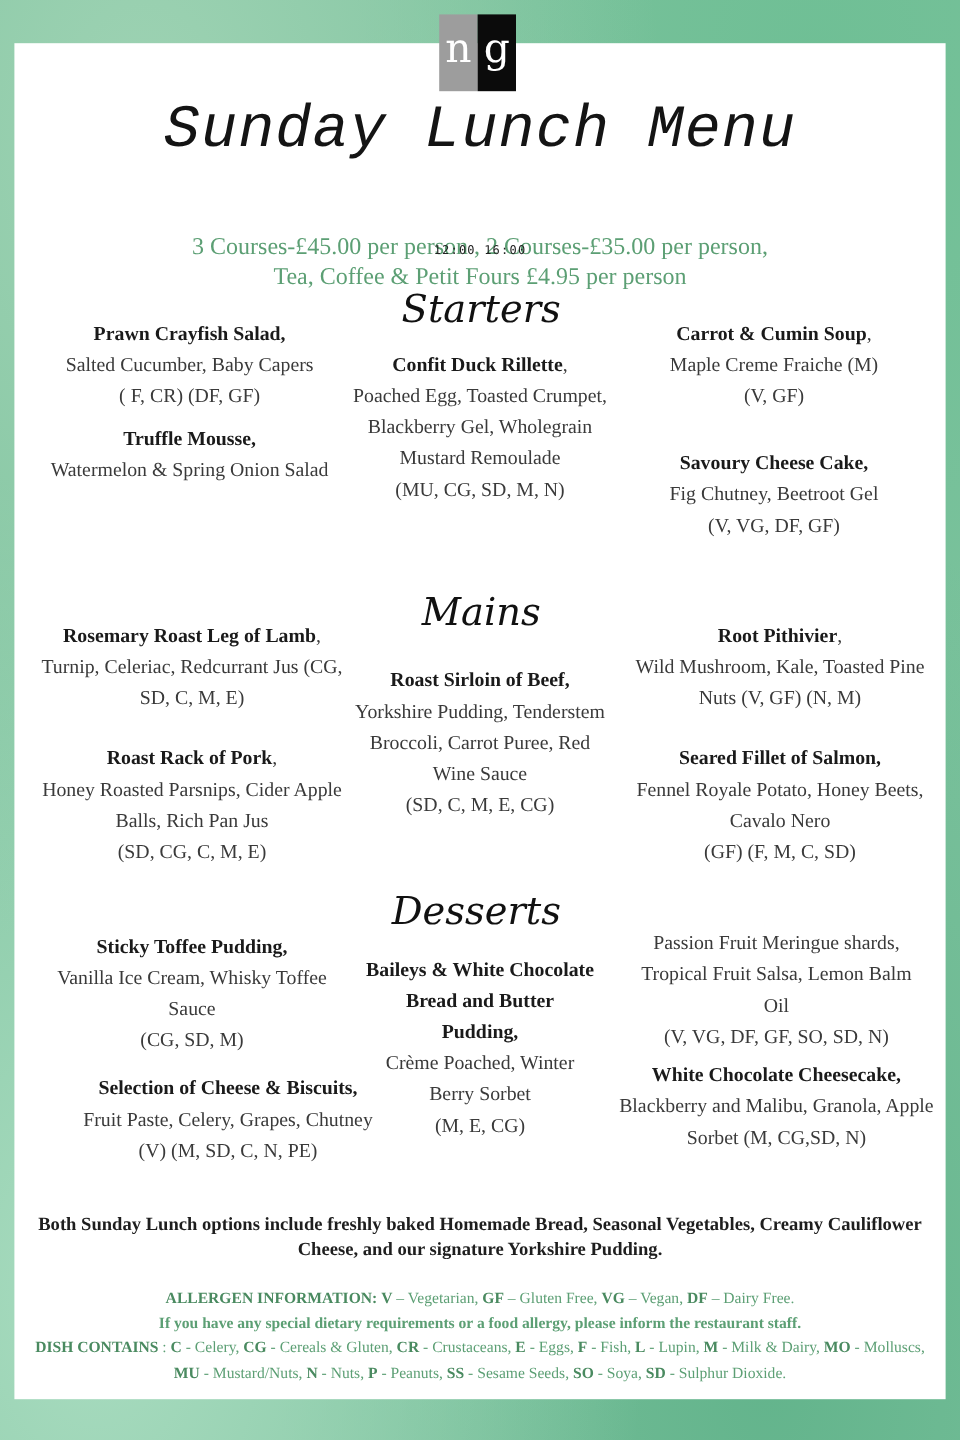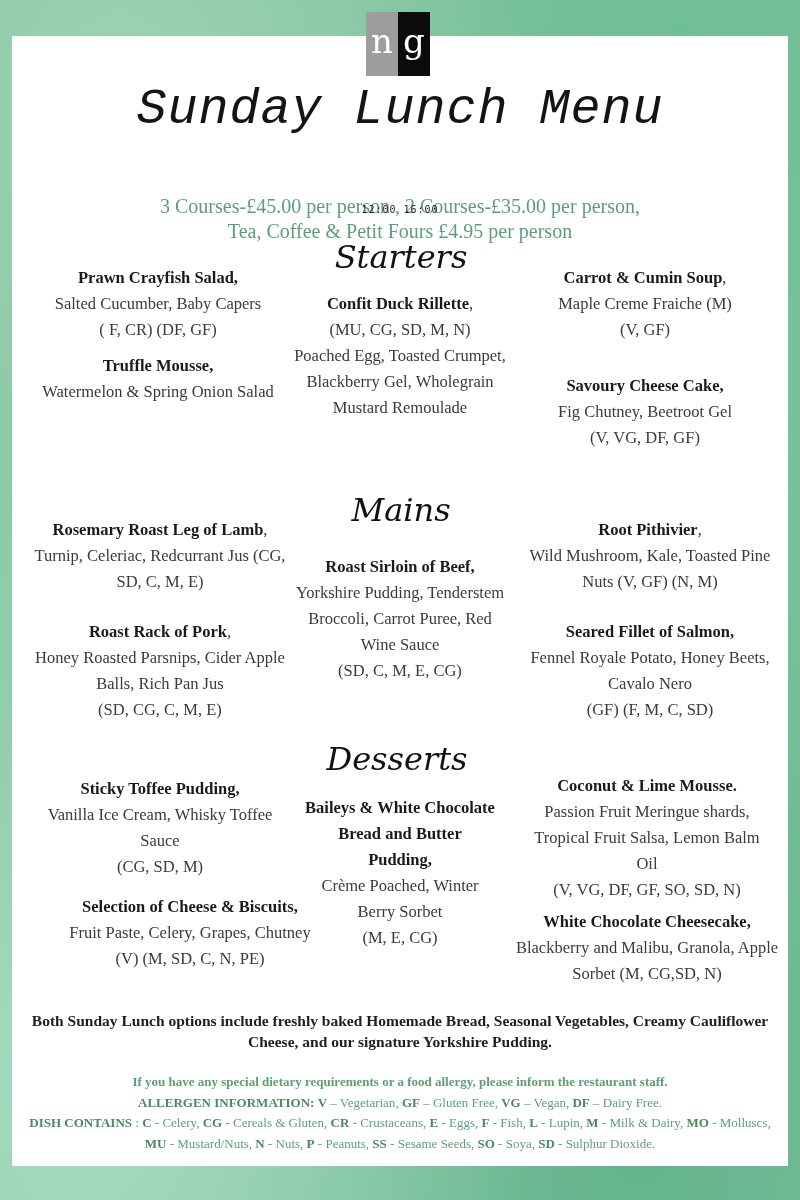--- a/index.html
+++ b/index.html
@@ -105,22 +105,22 @@
   </div>
   <div class="dish">
     <div class="name">Truffle Mousse,</div>
     <div>Watermelon &amp; Spring Onion Salad</div>
   </div>
 </div>
 
 <div class="col" style="left:280px; top:291px; width:240px;">
   <div class="dish">
     <div><span class="name" style="font-weight:bold;color:#1a1a1a">Confit Duck Rillette</span><span>,</span></div>
+    <div>Poached Egg, Toasted Crumpet, Blackberry Gel, Wholegrain Mustard Remoulade</div>
     <div>(MU, CG, SD, M, N)</div>
-    <div>Poached Egg, Toasted Crumpet, Blackberry Gel, Wholegrain Mustard Remoulade</div>
   </div>
 </div>
 
 <div class="col" style="left:525px; top:265px; width:240px;">
   <div class="dish">
     <div><span style="font-weight:bold;color:#1a1a1a">Carrot &amp; Cumin Soup</span><span>,</span></div>
     <div>Maple Creme Fraiche (M)</div>
     <div>(V, GF)</div>
   </div>
   <div class="dish" style="margin-top:30px;">
@@ -190,41 +190,40 @@
 <div class="col" style="left:305px; top:795px; width:190px;">
   <div class="dish">
     <div class="name">Baileys &amp; White Chocolate Bread and Butter Pudding,</div>
     <div>Crème Poached, Winter Berry Sorbet</div>
     <div>(M, E, CG)</div>
   </div>
 </div>
 
 <div class="col" style="left:512px; top:773px; width:270px;">
   <div class="dish" style="margin-bottom:6px; padding:0 14px;">
-    <div class="name">Coconut &amp; Lime Mousse.</div>
     <div>Passion Fruit Meringue shards, Tropical Fruit Salsa, Lemon Balm Oil</div>
     <div>(V, VG, DF, GF, SO, SD, N)</div>
   </div>
   <div class="dish">
     <div class="name">White Chocolate Cheesecake,</div>
     <div>Blackberry and Malibu, Granola, Apple Sorbet (M, CG,SD, N)</div>
   </div>
 </div>
 
 <div class="note">Both Sunday Lunch options include freshly baked Homemade Bread, Seasonal Vegetables, Creamy Cauliflower Cheese, and our signature Yorkshire Pudding.</div>
 
 <div class="allergen">
-  <div style="font-weight:bold;">If you have any special dietary requirements or a food allergy, please inform the restaurant staff.</div>
   <div>
     <b>ALLERGEN INFORMATION:</b>
     <b>V</b> – <span>Vegetarian</span>,
     <b>GF</b> – <span>Gluten Free</span>,
     <b>VG</b> – <span>Vegan</span>,
     <b>DF</b> – <span>Dairy Free</span>.
   </div>
+  <div style="font-weight:bold;">If you have any special dietary requirements or a food allergy, please inform the restaurant staff.</div>
   <div>
     <b>DISH CONTAINS</b> :
     <b>C</b> - <span>Celery</span>,
     <b>CG</b> - <span>Cereals &amp; Gluten</span>,
     <b>CR</b> - <span>Crustaceans</span>,
     <b>E</b> - <span>Eggs</span>,
     <b>F</b> - <span>Fish</span>,
     <b>L</b> - <span>Lupin</span>,
     <b>M</b> - <span>Milk &amp; Dairy</span>,
     <b>MO</b> - <span>Molluscs</span>,

